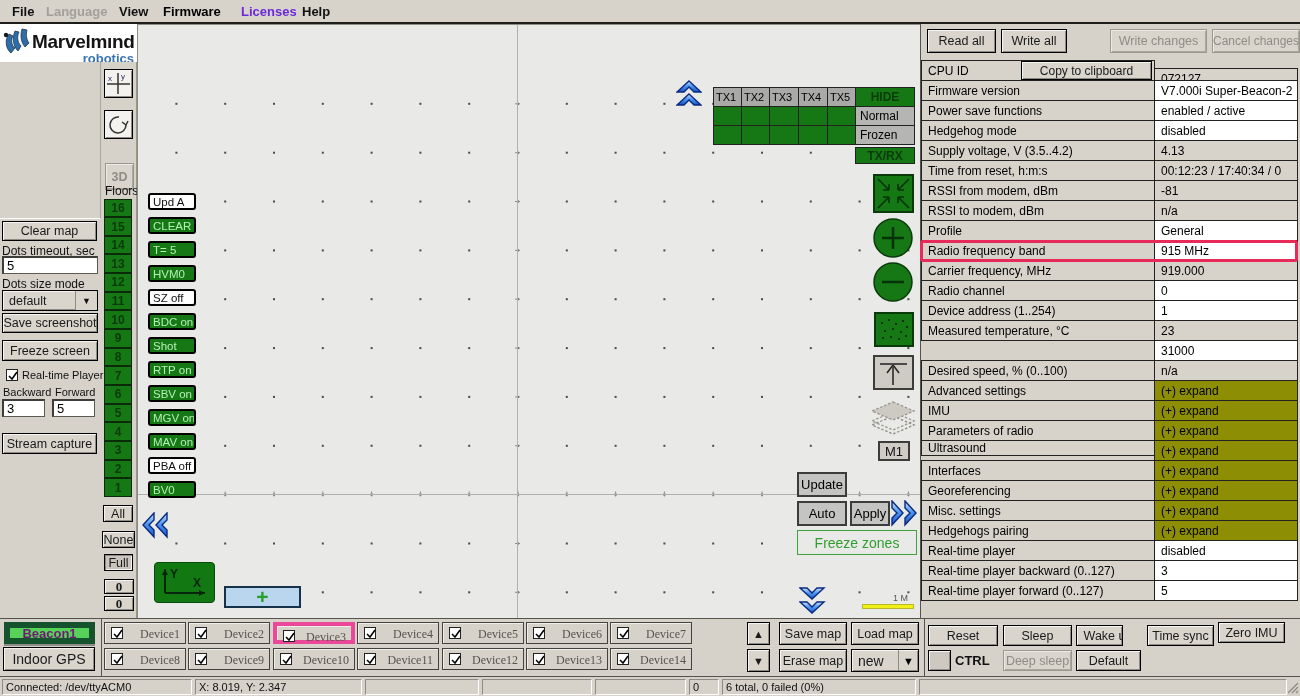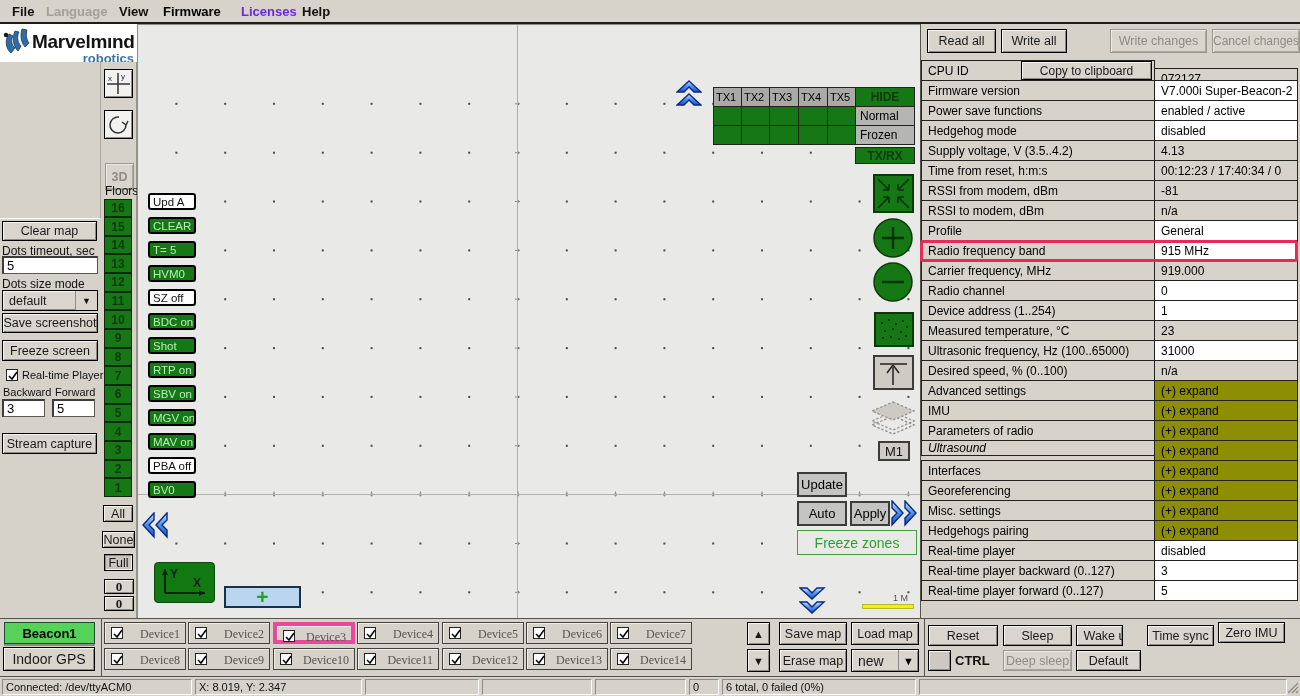--- a/index.html
+++ b/index.html
@@ -495,50 +495,49 @@
 <div class="cell" style="left:921px;top:240px;width:234px;height:21px;background:#d7d3cb;padding-left:6px;">Radio frequency band</div>
 <div class="cell" style="left:1154px;top:240px;width:144px;height:21px;background:#fff;padding-left:6px;">915 MHz</div>
 <div class="cell" style="left:921px;top:260px;width:234px;height:21px;background:#d7d3cb;padding-left:6px;">Carrier frequency, MHz</div>
 <div class="cell" style="left:1154px;top:260px;width:144px;height:21px;background:#d7d3cb;padding-left:6px;">919.000</div>
 <div class="cell" style="left:921px;top:280px;width:234px;height:21px;background:#d7d3cb;padding-left:6px;">Radio channel</div>
 <div class="cell" style="left:1154px;top:280px;width:144px;height:21px;background:#fff;padding-left:6px;">0</div>
 <div class="cell" style="left:921px;top:300px;width:234px;height:21px;background:#d7d3cb;padding-left:6px;">Device address (1..254)</div>
 <div class="cell" style="left:1154px;top:300px;width:144px;height:21px;background:#fff;padding-left:6px;">1</div>
 <div class="cell" style="left:921px;top:320px;width:234px;height:21px;background:#d7d3cb;padding-left:6px;">Measured temperature, °C</div>
 <div class="cell" style="left:1154px;top:320px;width:144px;height:21px;background:#d7d3cb;padding-left:6px;">23</div>
-<div class="cell" style="left:921px;top:340px;width:234px;height:21px;background:#d7d3cb;padding-left:6px;">Ultrasonic frequency, Hz (100..65000)</div>
 <div class="cell" style="left:1154px;top:340px;width:144px;height:21px;background:#fff;padding-left:6px;">31000</div>
 <div class="cell" style="left:921px;top:360px;width:234px;height:21px;background:#d7d3cb;padding-left:6px;">Desired speed, % (0..100)</div>
 <div class="cell" style="left:1154px;top:360px;width:144px;height:21px;background:#d7d3cb;padding-left:6px;">n/a</div>
 <div class="cell" style="left:921px;top:380px;width:234px;height:21px;background:#d7d3cb;padding-left:6px;">Advanced settings</div>
 <div class="cell" style="left:1154px;top:380px;width:144px;height:21px;background:#8e8e05;padding-left:6px;">(+) expand</div>
 <div class="cell" style="left:921px;top:400px;width:234px;height:21px;background:#d7d3cb;padding-left:6px;">IMU</div>
 <div class="cell" style="left:1154px;top:400px;width:144px;height:21px;background:#8e8e05;padding-left:6px;">(+) expand</div>
 <div class="cell" style="left:921px;top:420px;width:234px;height:21px;background:#d7d3cb;padding-left:6px;">Parameters of radio</div>
 <div class="cell" style="left:1154px;top:420px;width:144px;height:21px;background:#8e8e05;padding-left:6px;">(+) expand</div>
-<div class="cell" style="left:921px;top:440px;width:234px;height:16px;background:#d7d3cb;padding-left:6px;font-style:italic;">Ultrasound</div>
+<div class="cell" style="left:921px;top:440px;width:234px;height:16px;background:#d7d3cb;padding-left:6px;">Ultrasound</div>
 <div class="cell" style="left:1154px;top:440px;width:144px;height:21px;background:#8e8e05;padding-left:6px;">(+) expand</div>
 <div class="cell" style="left:921px;top:460px;width:234px;height:21px;background:#d7d3cb;padding-left:6px;">Interfaces</div>
 <div class="cell" style="left:1154px;top:460px;width:144px;height:21px;background:#8e8e05;padding-left:6px;">(+) expand</div>
 <div class="cell" style="left:921px;top:480px;width:234px;height:21px;background:#d7d3cb;padding-left:6px;">Georeferencing</div>
 <div class="cell" style="left:1154px;top:480px;width:144px;height:21px;background:#8e8e05;padding-left:6px;">(+) expand</div>
 <div class="cell" style="left:921px;top:500px;width:234px;height:21px;background:#d7d3cb;padding-left:6px;">Misc. settings</div>
 <div class="cell" style="left:1154px;top:500px;width:144px;height:21px;background:#8e8e05;padding-left:6px;">(+) expand</div>
 <div class="cell" style="left:921px;top:520px;width:234px;height:21px;background:#d7d3cb;padding-left:6px;">Hedgehogs pairing</div>
 <div class="cell" style="left:1154px;top:520px;width:144px;height:21px;background:#8e8e05;padding-left:6px;">(+) expand</div>
 <div class="cell" style="left:921px;top:540px;width:234px;height:21px;background:#d7d3cb;padding-left:6px;">Real-time player</div>
 <div class="cell" style="left:1154px;top:540px;width:144px;height:21px;background:#fff;padding-left:6px;">disabled</div>
 <div class="cell" style="left:921px;top:560px;width:234px;height:21px;background:#d7d3cb;padding-left:6px;">Real-time player backward (0..127)</div>
 <div class="cell" style="left:1154px;top:560px;width:144px;height:21px;background:#fff;padding-left:6px;">3</div>
 <div class="cell" style="left:921px;top:580px;width:234px;height:21px;background:#d7d3cb;padding-left:6px;">Real-time player forward (0..127)</div>
 <div class="cell" style="left:1154px;top:580px;width:144px;height:21px;background:#fff;padding-left:6px;">5</div>
   <div class="abs" style="left:920px;top:240px;width:378px;height:22px;border:3px solid #e82a5a;border-radius:3px;box-sizing:border-box;"></div>
 
   <div class="abs" style="left:0;top:618px;width:1300px;height:58px;background:#d6d2ca;border-top:1px solid #55534e;box-sizing:border-box;"></div>
-  <div class="abs" style="left:4px;top:622px;width:91px;height:22px;background:#56d258;border:1px solid #14532d;box-shadow:0 2px 0 #8e8b84;display:flex;align-items:center;justify-content:center;font-size:13px;font-weight:bold;color:#000000;box-sizing:border-box;">Beacon1</div>
+  <div class="abs" style="left:4px;top:622px;width:91px;height:22px;background:#56d258;border:6px solid #14532d;box-shadow:0 2px 0 #8e8b84;display:flex;align-items:center;justify-content:center;font-size:13px;font-weight:bold;color:#701a75;box-sizing:border-box;">Beacon1</div>
   <div class="btn" style="left:3px;top:647px;width:92px;height:24px;font-size:14px;">Indoor GPS</div>
   <div class="abs" style="left:101px;top:618px;width:1px;height:58px;background:#55534e;"></div>
   <div class="abs" style="left:104px;top:622px;width:82px;height:22px;background:#d6d2ca;border:1px solid #44423e;box-shadow:inset 1px 1px 0 #f0eee9;box-sizing:border-box;">
 <div class="chk" style="left:6px;top:4px;">
         <svg width="12" height="12" viewBox="0 0 12 12">
           <path d="M2 6 L5 9 L10 2" stroke="#000" stroke-width="1.5" fill="none"></path>
         </svg>
       </div>
 <span style="position:absolute;right:5px;top:4px;font-family:'Liberation Serif',serif;font-size:12px;color:#55534e;">Device1</span>
     </div>

